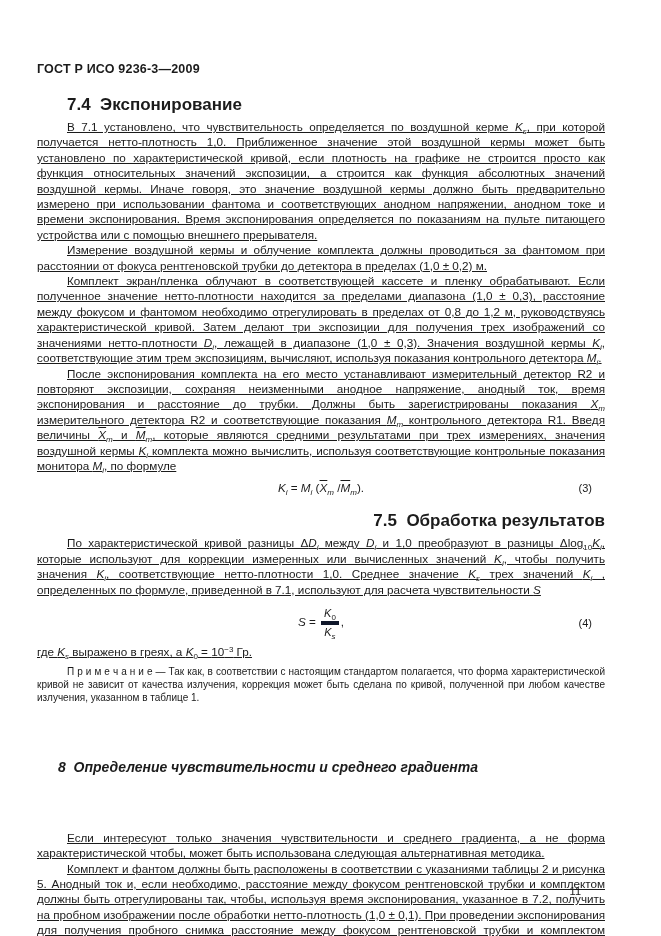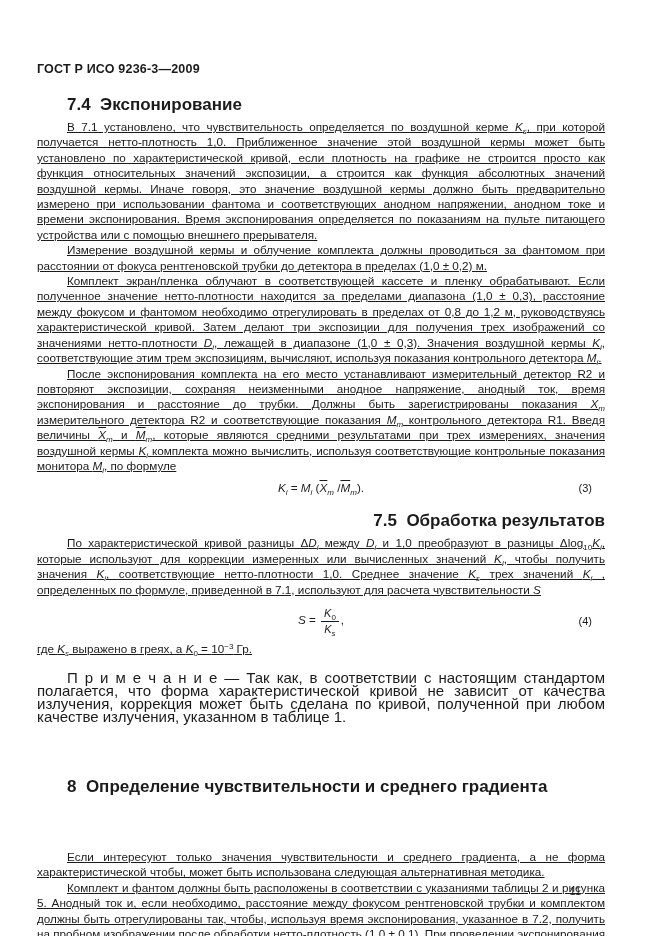--- a/index.html
+++ b/index.html
@@ -64,35 +64,36 @@
   }
   .frac {
     display:inline-flex;
     flex-direction:column;
     vertical-align:middle;
     text-align:center;
     line-height:1.15;
     font-size:11px;
     margin:0 2px;
   }
-  .frac .num { border-bottom:1px solid #0f172a; padding:0 3px 1px 3px; }
+  .frac .num { border-bottom:4px solid #0f172a; padding:0 3px 1px 3px; }
   .frac .den { padding-top:1px; }
   p.note {
-    font-size:15px;
+    font-size:10px;
     line-height:13.2px;
     text-align:justify;
     text-indent:30px;
-    margin-top:14px;
+    margin-top:5px;
   }
   .h1 {
     font-weight:bold;
-    font-size:17px;
+    font-size:14px;
     line-height:19.5px;
-    margin:15px 0 13px 30px;
+    margin:15px 0 13px 21px;
     white-space:pre-wrap;
+    font-style:italic;
   }
   .pagenum {
     position:absolute;
     top:885px;
     right:80px;
     font-size:11px;
     margin-left:48px;
   }
 </style>
 </head>

